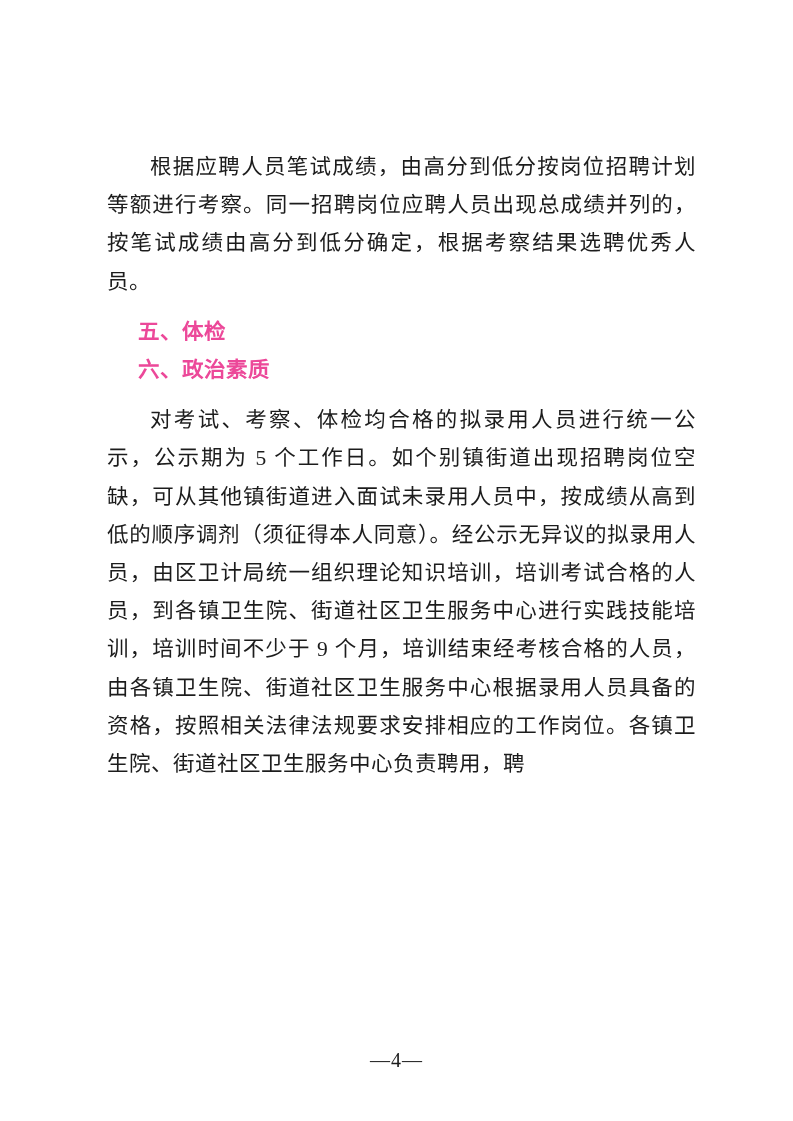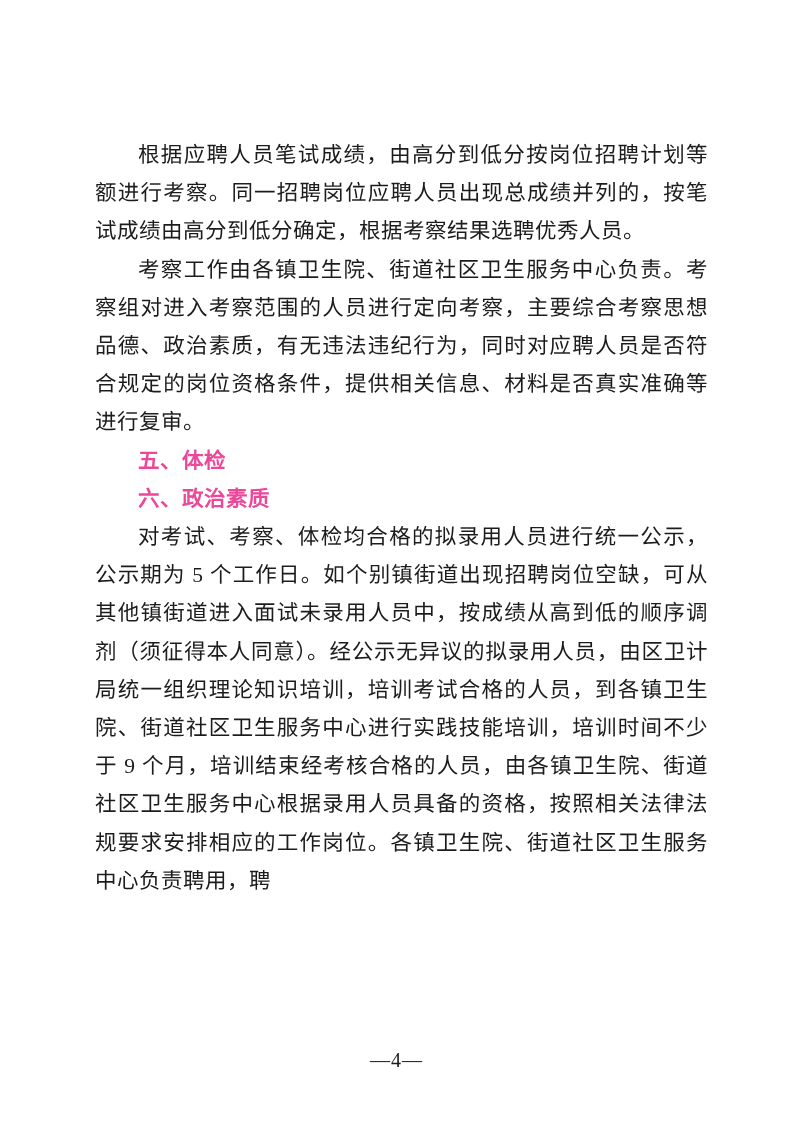--- a/index.html
+++ b/index.html
@@ -21,21 +21,21 @@
     top: 136px;
     width: 613px;
     font-family: "Liberation Serif", "DejaVu Serif", serif;
     font-size: 21.5px;
     line-height: 38.2px;
     text-align: justify;
     text-justify: inter-character;
     letter-spacing: 0.5px;
   }
   .para {
-    margin: 0;
+    margin: 12px;
     text-indent: 2em;
   }
   .heading {
     margin: 0;
     text-indent: 2em;
     font-family: "Liberation Sans", "DejaVu Sans", sans-serif;
     font-weight: bold;
     font-size: 21.5px;
     line-height: 38.2px;
     color: #ec4899;
@@ -54,21 +54,20 @@
   }
 </style>
 </head>
 <body>
 
 <div class="page">
 
   <div class="content">
     <p class="para">根据应聘人员笔试成绩，由高分到低分按岗位招聘计划等额进行考察。同一招聘岗位应聘人员出现总成绩并列的，按笔试成绩由高分到低分确定，根据考察结果选聘优秀人员。</p>
 
-    <p class="para">考察工作由各镇卫生院、街道社区卫生服务中心负责。考察组对进入考察范围的人员进行定向考察，主要综合考察思想品德、政治素质，有无违法违纪行为，同时对应聘人员是否符合规定的岗位资格条件，提供相关信息、材料是否真实准确等进行复审。</p>
 
     <h3 class="heading">五、体检</h3>
 
 
     <h3 class="heading">六、政治素质</h3>
 
     <p class="para">对考试、考察、体检均合格的拟录用人员进行统一公示，公示期为 5 个工作日。如个别镇街道出现招聘岗位空缺，可从其他镇街道进入面试未录用人员中，按成绩从高到低的顺序调剂（须征得本人同意）。经公示无异议的拟录用人员，由区卫计局统一组织理论知识培训，培训考试合格的人员，到各镇卫生院、街道社区卫生服务中心进行实践技能培训，培训时间不少于 9 个月，培训结束经考核合格的人员，由各镇卫生院、街道社区卫生服务中心根据录用人员具备的资格，按照相关法律法规要求安排相应的工作岗位。各镇卫生院、街道社区卫生服务中心负责聘用，聘</p>
   </div>
 
   <div class="page-number">—4—</div>

